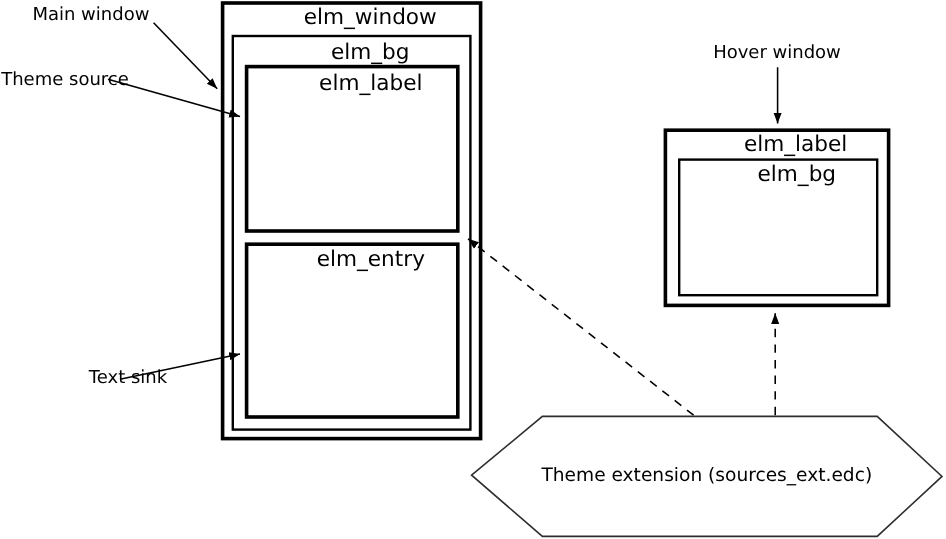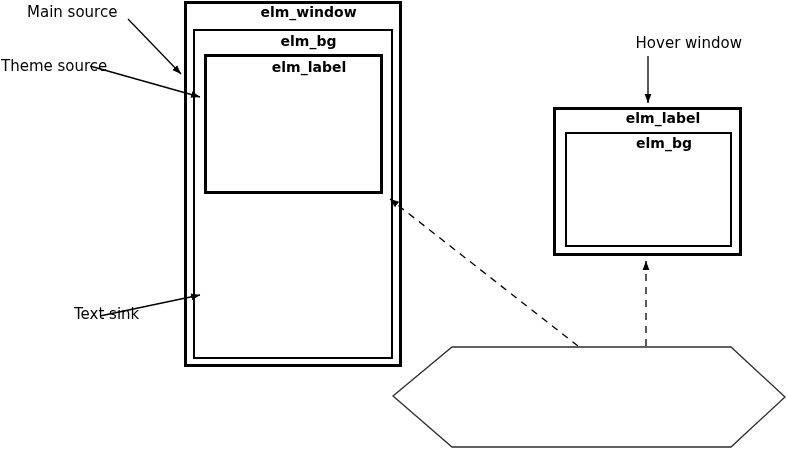--- a/index.html
+++ b/index.html
@@ -21,43 +21,43 @@
     position: absolute;
     background: var(--bg);
     box-sizing: border-box;
     z-index: 1;
   }
   .b3 { border: 3px solid var(--line); }
   .b2 { border: 2px solid var(--line); }
   .box-title {
     display: block;
     text-align: center;
-    font-weight: bold;
-    font-size: 14px;
+    font-weight: normal;
+    font-size: 18px;
     line-height: 1.1;
     white-space: nowrap;
     margin-left: 31px;
   }
   .overlay {
     position: absolute;
     left: 0; top: 0;
     z-index: 5;
     pointer-events: none;
   }
   .cline { stroke: var(--line); stroke-width: 1.3; fill: none; }
   .dashed { stroke-dasharray: 7 6; }
   .hex { fill: var(--bg); stroke: var(--hex-stroke); stroke-width: 1.3; }
   .ann {
     position: absolute;
     font-size: 15px;
     line-height: 18px;
     white-space: nowrap;
     z-index: 10;
   }
-  .centered { text-align: right; }
+  .centered { text-align: center; }
   .hex-label {
     position: absolute;
     left: 393px; top: 387px; width: 392px;
     font-size: 15.5px;
     line-height: 18px;
     text-align: center;
     z-index: 10;
     white-space: nowrap;
   }
 </style>
@@ -65,20 +65,23 @@
 <body>
 
 <div class="canvas">
 
   <div class="box b3" style="left:184px; top:1px; width:218px; height:366px;">
     <span class="box-title" style="padding-top:1px;">elm_window</span>
     <div class="box b2" style="left:6px; top:25px; width:200px; height:330px;">
       <span class="box-title" style="padding-top:3px;">elm_bg</span>
       <div class="box b3" style="left:9px; top:23px; width:179px; height:140px;">
         <span class="box-title" style="padding-top:3px;">elm_label</span>
+      </div>
+      <div class="box b3" style="left:9px; top:171px; width:179px; height:147px;">
+        <span class="box-title" style="padding-top:2px;">elm_entry</span>
       </div>
     </div>
   </div>
 
   <div class="box b3" style="left:553px; top:107px; width:189px; height:149px;">
     <span class="box-title" style="padding-top:1px;">elm_label</span>
     <div class="box b2" style="left:9px; top:22px; width:167px; height:115px;">
       <span class="box-title" style="padding-top:2px;">elm_bg</span>
     </div>
   </div>
@@ -91,18 +94,19 @@
     </defs>
     <polygon class="hex" points="393,396 452,347 731,347 785,397 731,447 452,447"></polygon>
     <line class="cline" x1="128" y1="19" x2="181" y2="74" marker-end="url(#ah)"></line>
     <line class="cline" x1="90" y1="66" x2="200" y2="97" marker-end="url(#ah)"></line>
     <line class="cline" x1="100" y1="316" x2="200" y2="295" marker-end="url(#ah)"></line>
     <line class="cline" x1="648" y1="56" x2="648" y2="103" marker-end="url(#ah)"></line>
     <line class="cline dashed" x1="578" y1="346" x2="390" y2="199" marker-end="url(#ah)"></line>
     <line class="cline dashed" x1="646" y1="346" x2="646" y2="261" marker-end="url(#ah)"></line>
   </svg>
 
-  <div class="ann" style="left:27px; top:3px;">Main source</div>
+  <div class="ann" style="left:27px; top:3px;">Main window</div>
   <div class="ann" style="left:1px; top:57px;">Theme source</div>
   <div class="ann" style="left:30px; top:305px;margin-left:44px;">Text sink</div>
   <div class="ann centered" style="left:553px; top:34px; width:189px;">Hover window</div>
+  <div class="hex-label">Theme extension (sources_ext.edc)</div>
 
 </div>
 
 </body></html>

